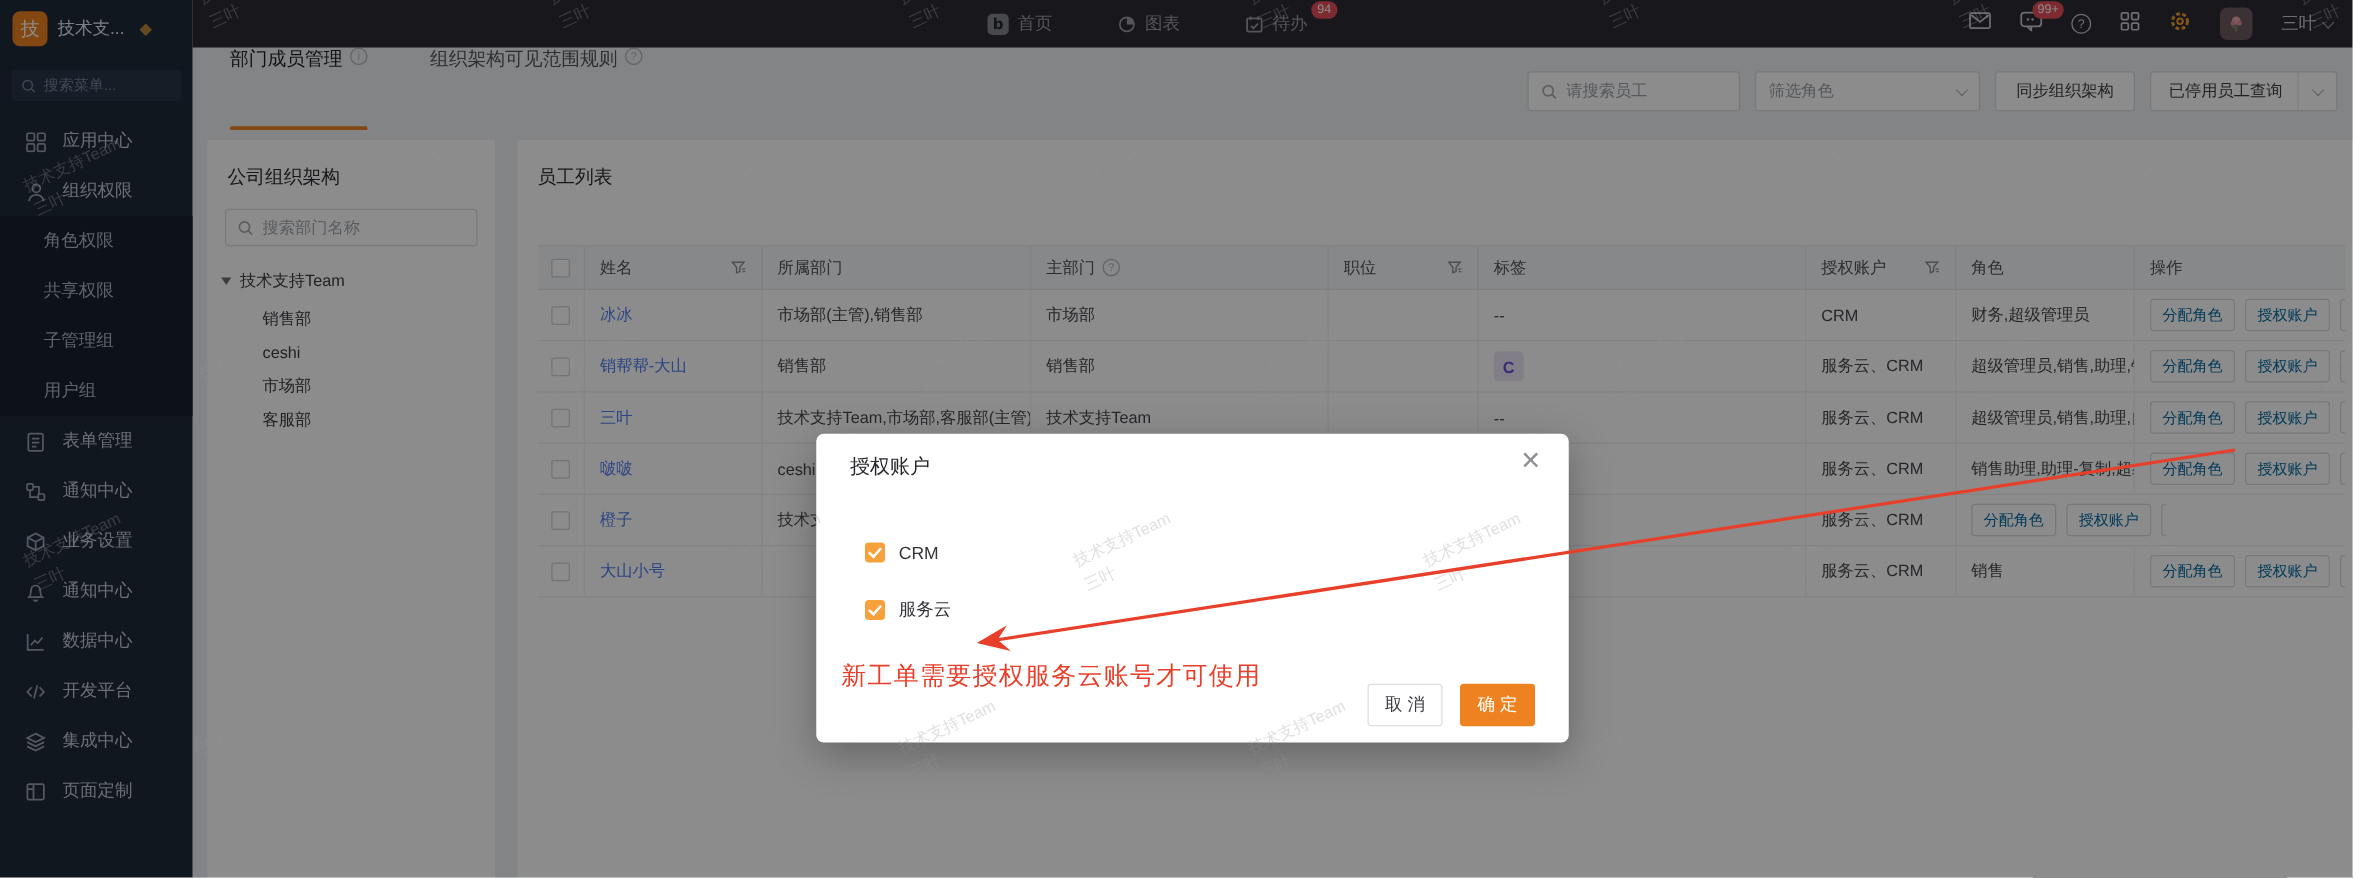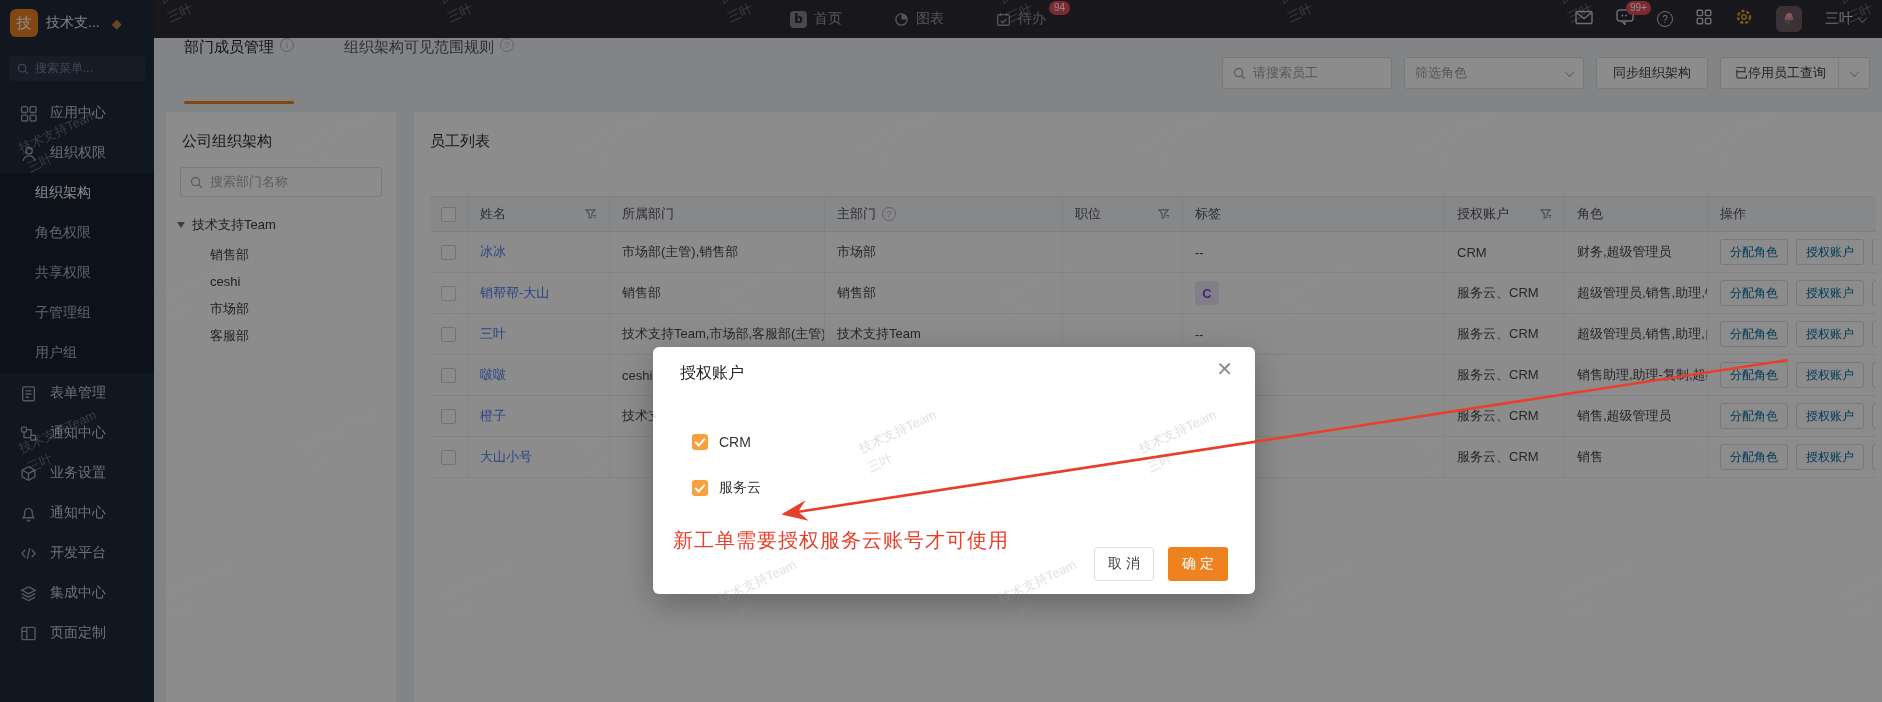--- a/index.html
+++ b/index.html
@@ -134,21 +134,20 @@
           <svg width="17" height="17" viewBox="0 0 16 16">
             <g fill="none" stroke="#98a2b0" stroke-width="1.3">
               <circle cx="8.5" cy="5.4" r="3"></circle>
               <path d="M3 15c.5-3.2 2.7-4.8 5.5-4.8S13.5 11.8 14 15"></path>
             </g>
           </svg>
         </span>
         <span>组织权限</span>
       </div>
       <div class="submenu">
-        <div class="sub-item active">组织架构</div>
         <div class="sub-item">角色权限</div>
         <div class="sub-item">共享权限</div>
         <div class="sub-item">子管理组</div>
         <div class="sub-item">用户组</div>
       </div>
       <div class="menu-item">
         <span class="ic mi-ic">
           <svg width="17" height="17" viewBox="0 0 16 16">
             <g fill="none" stroke="#98a2b0" stroke-width="1.3">
               <rect x="2.5" y="1.8" width="11" height="13" rx="1.2"></rect>
@@ -184,20 +183,31 @@
       <div class="menu-item">
         <span class="ic mi-ic">
           <svg width="17" height="17" viewBox="0 0 16 16">
             <g fill="none" stroke="#98a2b0" stroke-width="1.3">
               <path d="M3 12h10c-1-1-1.4-2-1.4-4 0-2.6-1.1-4.8-3.6-4.8S4.4 5.4 4.4 8c0 2-.4 3-1.4 4z"></path>
               <path d="M6.6 13.8c.3.8.8 1.2 1.4 1.2s1.1-.4 1.4-1.2"></path>
             </g>
           </svg>
         </span>
         <span>通知中心</span>
+      </div>
+      <div class="menu-item">
+        <span class="ic mi-ic">
+          <svg width="17" height="17" viewBox="0 0 16 16">
+            <g fill="none" stroke="#98a2b0" stroke-width="1.3">
+              <path d="M2 2v12h12"></path>
+              <path d="M4.4 10.5l3-3.4 2.2 1.8 3.6-4.2"></path>
+            </g>
+          </svg>
+        </span>
+        <span>数据中心</span>
       </div>
       <div class="menu-item">
         <span class="ic mi-ic">
           <svg width="17" height="17" viewBox="0 0 16 16">
             <g fill="none" stroke="#98a2b0" stroke-width="1.3">
               <path d="M5 4.5L1.8 8 5 11.5M11 4.5L14.2 8 11 11.5M9.2 3l-2.4 10"></path>
             </g>
           </svg>
         </span>
         <span>开发平台</span>
@@ -491,21 +501,20 @@
             <span class="checkbox"></span>
           </div>
           <div class="td" style="width: 142px;">
             <span class="name-link">橙子</span>
           </div>
           <div class="td" style="width: 215px;">技术支持Team</div>
           <div class="td" style="width: 238px;"></div>
           <div class="td" style="width: 120px;"></div>
           <div class="td" style="width: 262px;"></div>
           <div class="td" style="width: 120px;">服务云、CRM</div>
-          <div class="td" style="width: 143px;">销售,超级管理员</div>
           <div class="td" style="width: 168px; gap: 8px;">
             <span class="btn-xs">分配角色</span>
             <span class="btn-xs">授权账户</span>
             <span class="more-btn">⋮</span>
           </div>
         </div>
         <div class="trow">
           <div class="td cb-col" style="width: 38px;">
             <span class="checkbox"></span>
           </div>

